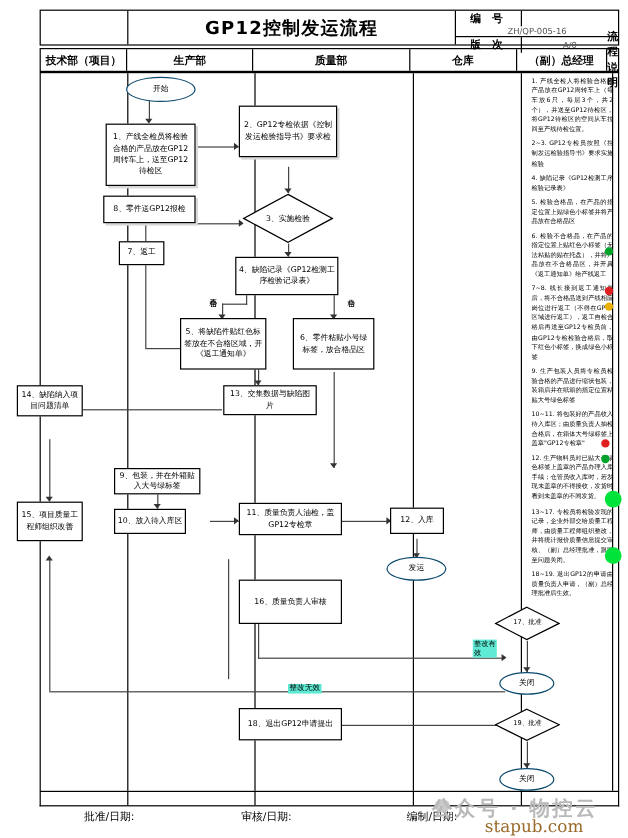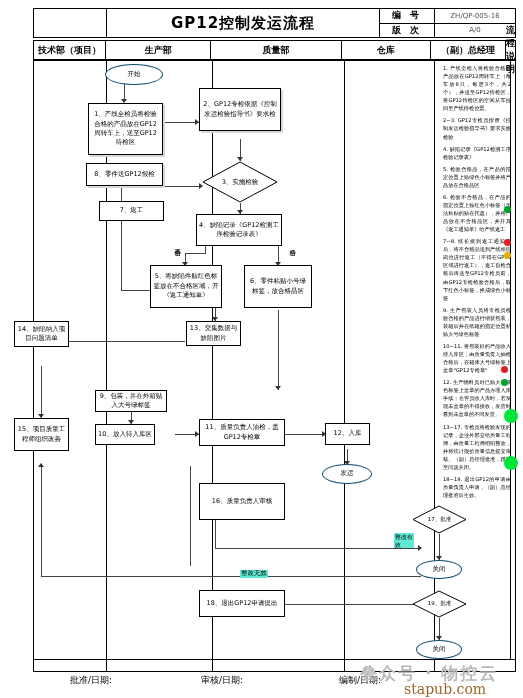--- a/index.html
+++ b/index.html
@@ -14,21 +14,21 @@
 
   
   .title-row{position:absolute;left:33px;top:8px;width:483px;height:30px;
              border:1px solid #000;box-sizing:border-box;display:flex;}
   .tr-blank{width:73px;border-right:1px solid #000;box-sizing:border-box;}
   .tr-title{flex:1;border-right:1px solid #000;box-sizing:border-box;
             display:flex;align-items:center;justify-content:center;
             font-size:15px;font-weight:bold;letter-spacing:1px;}
   .tr-codes{width:135px;display:flex;flex-direction:column;box-sizing:border-box;}
   .tr-codes .cline{flex:1;display:flex;box-sizing:border-box;}
-  .tr-codes .cline:first-child{border-bottom:1px solid #000;}
+  .tr-codes .cline:first-child{border-bottom:1px solid #000;flex-direction:column;}
   .cl-lab{width:55px;border-right:1px solid #000;box-sizing:border-box;
           display:flex;align-items:center;justify-content:center;
           font-size:9px;font-weight:bold;letter-spacing:3px;}
   .cl-val{flex:1;display:flex;align-items:center;justify-content:center;
           font-size:7px;color:#555;}
 
   
   .hdr{position:absolute;left:33px;top:40px;width:483px;height:20px;
        border:1px solid #000;box-sizing:border-box;display:flex;}
   .hdr .hc{border-right:1px solid #000;box-sizing:border-box;
@@ -217,25 +217,25 @@
     </svg>
     <div class="dtxt">3、实施检验</div>
   </div>
 
   <div class="node rect flat" style="left:196px;top:214px;width:86px;height:32px">4、缺陷记录《GP12检测工序检验记录表》</div>
 
   <div class="node rect flat" style="left:150px;top:265px;width:72px;height:43px">5、将缺陷件贴红色标签放在不合格区域，开《返工通知单》</div>
 
   <div class="node rect flat" style="left:244px;top:265px;width:68px;height:43px">6、零件粘贴小号绿标签，放合格品区</div>
 
-  <div class="node rect flat" style="left:99px;top:201px;width:65px;height:20px">7、返工</div>
+  <div class="node rect flat" style="left:99px;top:201px;width:38px;height:20px">7、返工</div>
 
   <div class="node rect" style="left:86px;top:163px;width:77px;height:23px">8、零件送GP12报检</div>
 
-  <div class="node rect flat" style="left:186px;top:321px;width:55px;height:25px">13、交集数据与缺陷图片</div>
+  <div class="node rect flat" style="left:186px;top:321px;width:78px;height:25px">13、交集数据与缺陷图片</div>
 
   <div class="node rect flat" style="left:14px;top:321px;width:55px;height:26px">14、缺陷纳入项目问题清单</div>
 
   <div class="node rect flat" style="left:14px;top:418px;width:55px;height:33px">15、项目质量工程师组织改善</div>
 
   <div class="node rect flat" style="left:95px;top:390px;width:72px;height:22px">9、包装，并在外箱贴入大号绿标签</div>
 
   <div class="node rect flat" style="left:95px;top:424px;width:60px;height:21px">10、放入待入库区</div>
 
   <div class="node rect flat" style="left:199px;top:419px;width:86px;height:27px">11、质量负责人油检，盖GP12专检章</div>

